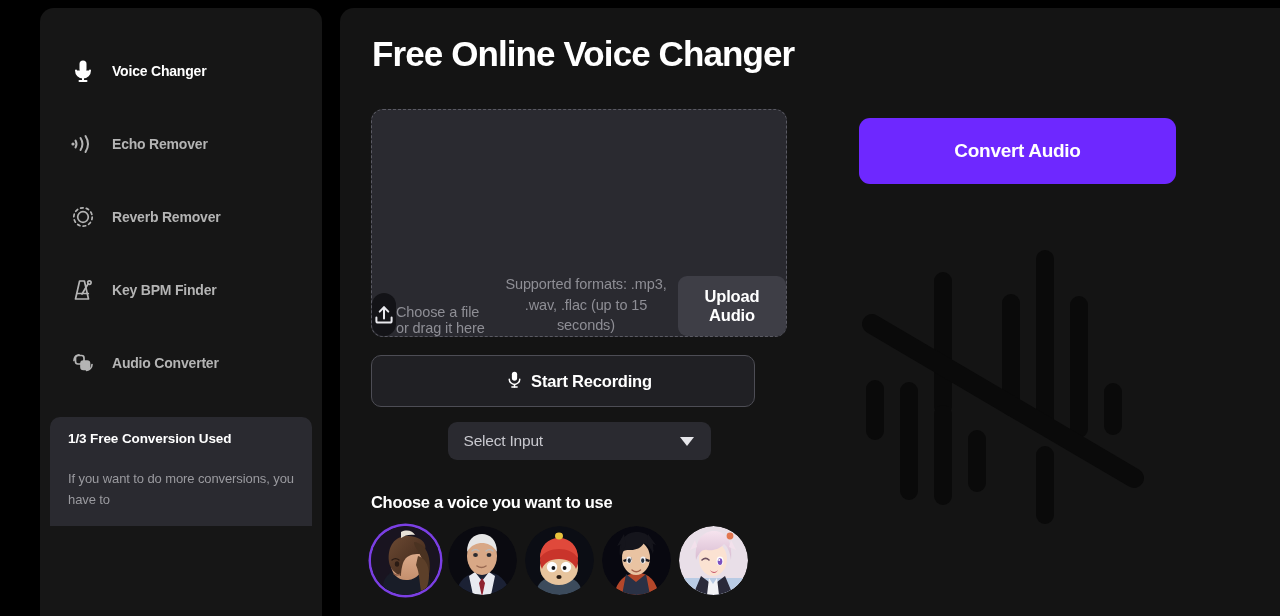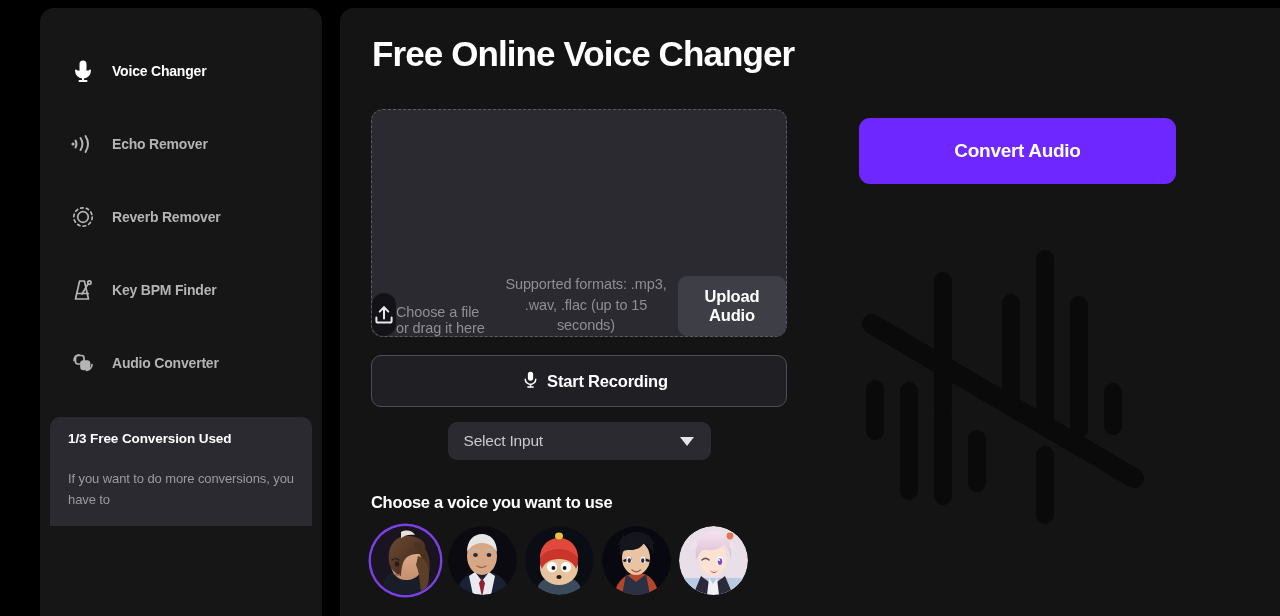--- a/index.html
+++ b/index.html
@@ -94,21 +94,21 @@
   .upload-btn {
     margin-top: 2px;
     background: #3e3e46; color: #ffffff;
     border: none; border-radius: 9px;
     font-family: inherit; font-size: 16.5px; font-weight: 700;
     padding: 11px 25px; cursor: pointer; letter-spacing: -0.2px;
   }
 
   .record-btn {
     margin-top: 18px;
-    width: 416px; height: 52px;
+    width: 384px; height: 52px;
     background: #202024; color: #ffffff;
     border: 1px solid #4d4d55; border-radius: 10px;
     display: flex; align-items: center; justify-content: center; gap: 9px;
     font-family: inherit; font-size: 16.5px; font-weight: 700;
     cursor: pointer; letter-spacing: -0.2px; padding-left: 33px;
   }
 
   .select-wrap { margin-top: 15px; display: flex; justify-content: center; }
   .select-input {
     width: 263px; height: 38px;

